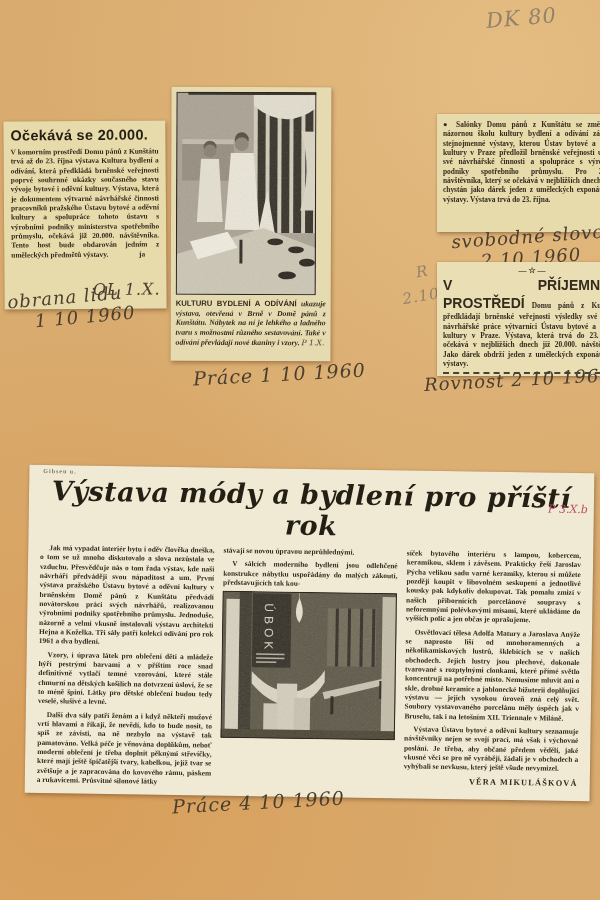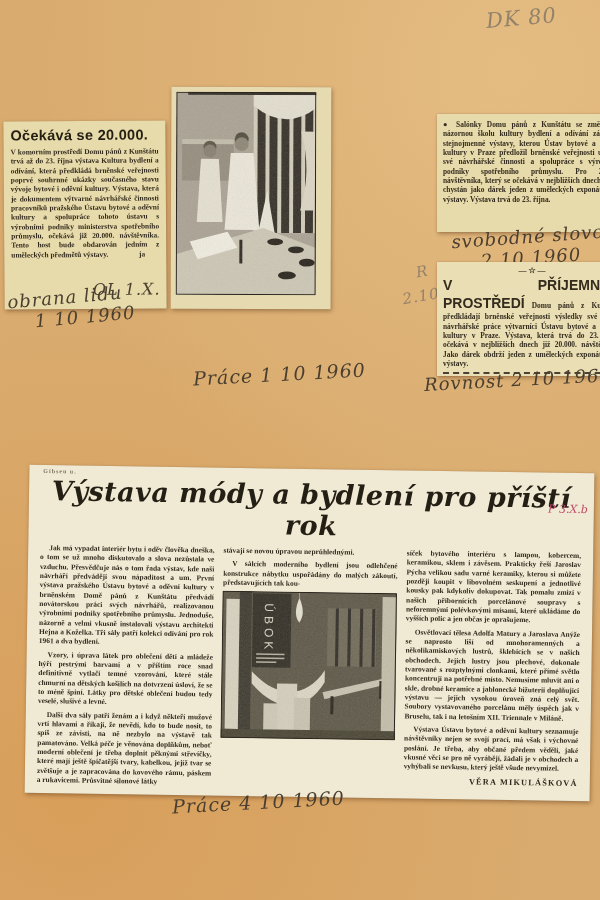--- a/index.html
+++ b/index.html
@@ -123,20 +123,25 @@
       <path d="M0,165 L88,138 L141,158 L141,206 L0,206 Z" fill="#cdc7b4"></path>
       <path d="M14,152 L52,142 L62,158 L22,170 Z" fill="#f1ede0"></path>
       <rect x="64" y="150" width="3" height="24" fill="#2a251d"></rect>
       <ellipse cx="100" cy="152" rx="8" ry="3.5" fill="#262118"></ellipse>
       <ellipse cx="121" cy="160" rx="8" ry="3.5" fill="#262118"></ellipse>
       <ellipse cx="132" cy="173" rx="8" ry="4" fill="#262118"></ellipse>
       <ellipse cx="112" cy="186" rx="9" ry="4" fill="#262118"></ellipse>
       <rect width="141" height="206" filter="url(#g1)" opacity="0.22"></rect>
       <rect x="0.5" y="0.5" width="140" height="205" fill="none" stroke="#2b261e" stroke-width="1.2"></rect>
     </svg>
+    <p class="cap">
+      <span class="lead">KULTURU BYDLENÍ A ODÍVÁNÍ</span>
+      <span class="rest">ukazuje výstava, otevřená v Brně v Domě pánů z Kunštátu. Nábytek na ní je lehkého a ladného tvaru s možnostmi různého sestavování. Také v odívání převládají nové tkaniny i vzory.</span>
+      <span class="hmk">P 1.X.</span>
+    </p>
   </article>
 
   <div id="prace1" class="hand ink">Práce   1 10 1960</div>
 
   <article id="clipC" class="clip">
     <p class="nb">● Salónky Domu pánů z Kunštátu se změnily v názornou školu kultury bydlení a odívání zásluhou stejnojmenné výstavy, kterou Ústav bytové a oděvní kultury v Praze předložil brněnské veřejnosti ukázky své návrhářské činnosti a spolupráce s výrobními podniky spotřebního průmyslu. Pro 20.000. návštěvníka, který se očekává v nejbližších dnech, je již chystán jako dárek jeden z uměleckých exponátů této výstavy. Výstava trvá do 23. října.</p>
   </article>
 
   <div id="svob" class="hand ink">
     <div class="l1">svobodné slovo</div>

